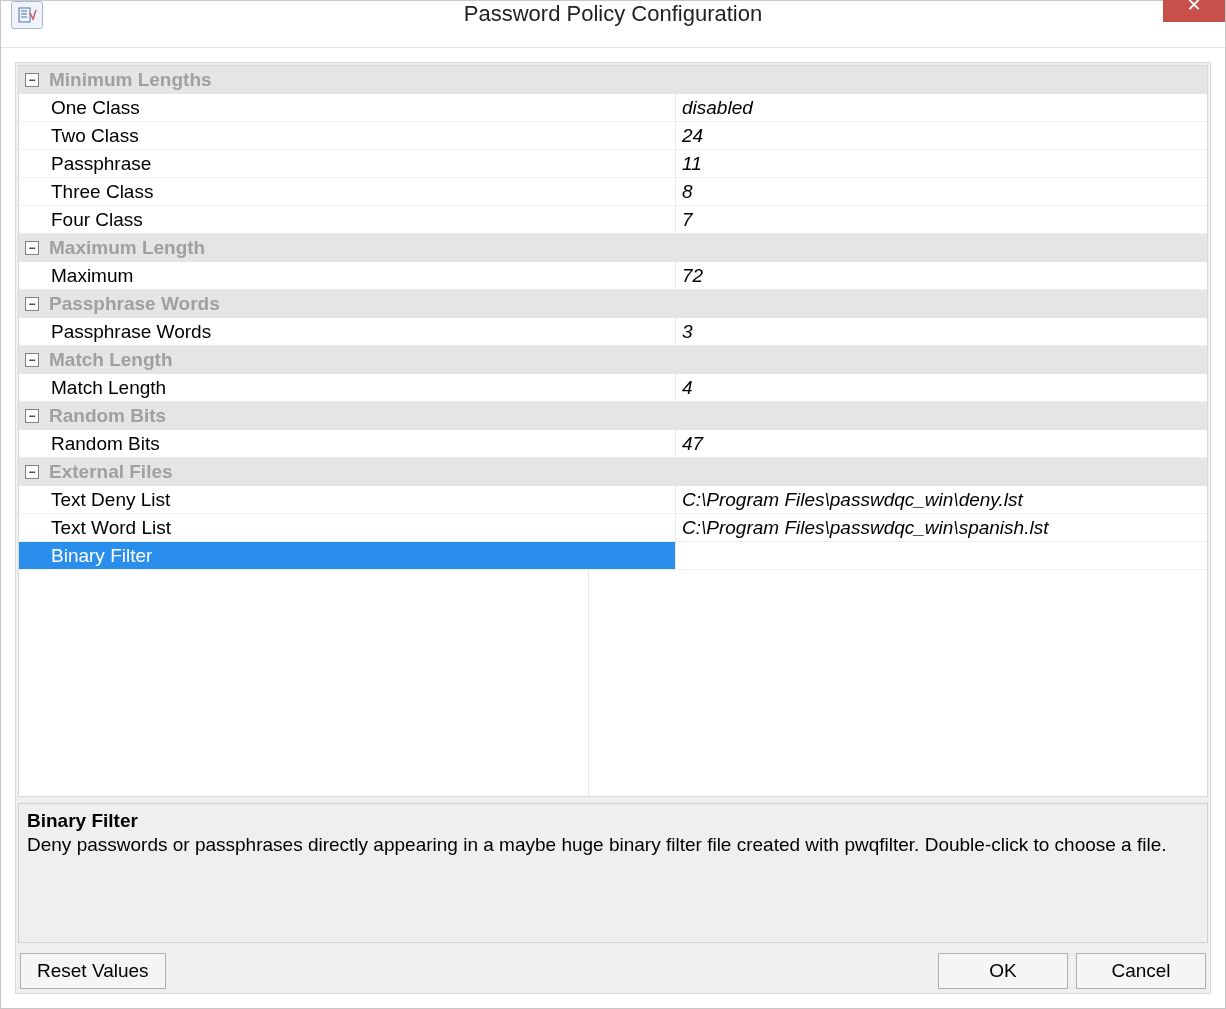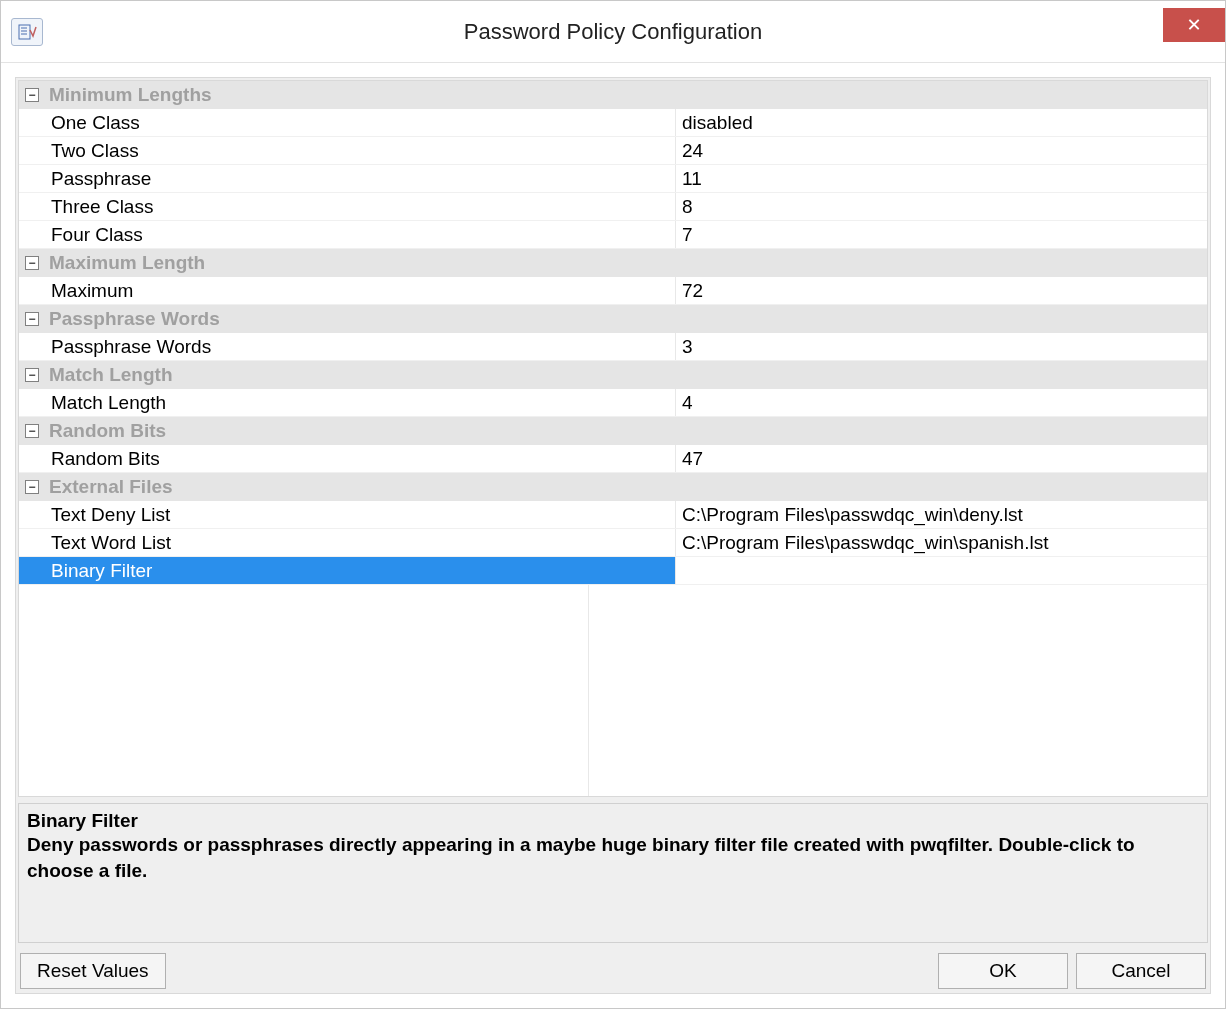--- a/index.html
+++ b/index.html
@@ -11,24 +11,24 @@
 }
 .window {
   width: 1226px;
   height: 1009px;
   border: 1px solid #c8c8c8;
   background: #ffffff;
   display: flex;
   flex-direction: column;
 }
 .titlebar {
-  height: 62px;
-  background: #ffffff;
-  display: flex;
-  align-items: center;
+  height: 47px;
+  background: #ffffff;
+  display: flex;
+  align-items: flex-start;
   border-bottom: 1px solid #e3e3e3;
   position: relative;
 }
 .titlebar-icon {
   width: 32px;
   height: 28px;
   margin-left: 10px;
   display: flex;
   align-items: center;
   justify-content: center;
@@ -117,20 +117,21 @@
   border-right: 1px solid #e8e8e8;
   background: #ffffff;
 }
 .prop-value-cell {
   flex: 1;
   display: flex;
   align-items: center;
   padding-left: 6px;
   background: #ffffff;
   position: relative;
+  font-style: italic;
 }
 .prop-row.selected .prop-label-cell {
   background: #2a8fec;
   color: #ffffff;
 }
 .ellipsis-btn {
   position: absolute;
   right: 2px;
   top: 2px;
   bottom: 2px;
@@ -163,21 +164,20 @@
   padding: 6px 8px 10px 8px;
   height: 140px;
 }
 .description-title {
   font-weight: bold;
   font-size: 19px;
 }
 .description-text {
   font-size: 19px;
   line-height: 1.35;
-  font-weight: bold;
 }
 .button-bar {
   display: flex;
   margin-top: 10px;
   padding: 0 2px 2px 2px;
   gap: 8px;
 }
 .btn {
   height: 36px;
   padding: 16px 16px;

